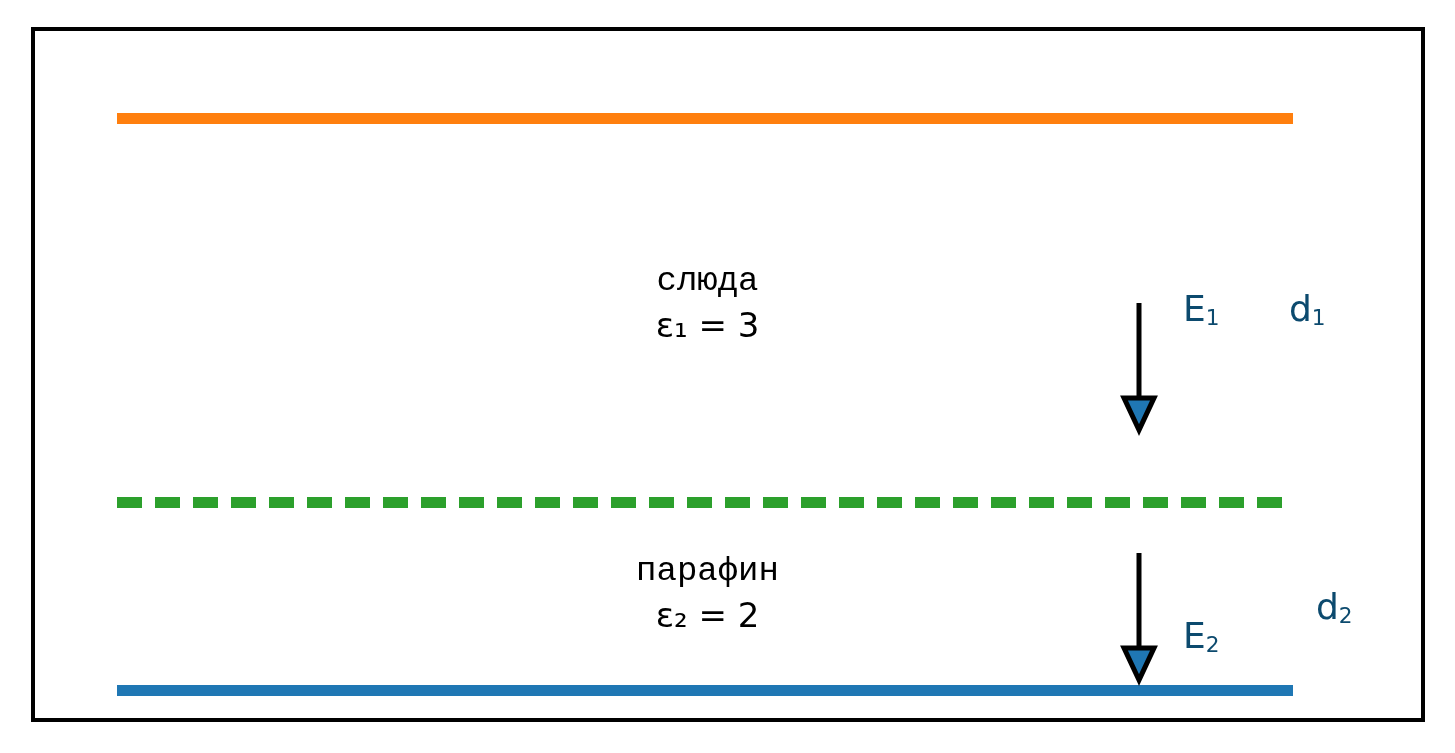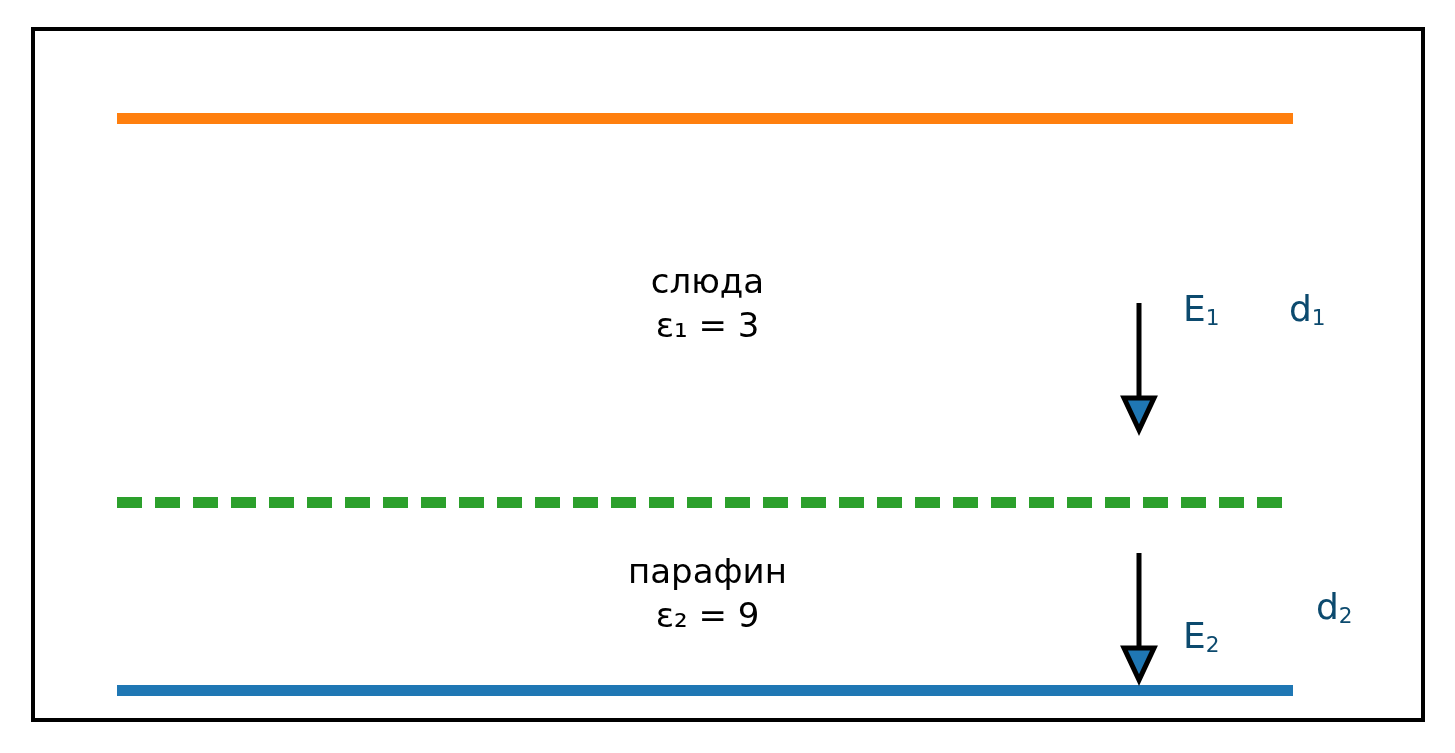--- a/index.html
+++ b/index.html
@@ -73,21 +73,21 @@
     position: absolute;
     text-align: center;
     color: #000000;
     font-size: 34px;
     line-height: 44px;
     white-space: nowrap;
     font-family: "DejaVu Sans", sans-serif;
   }
   #label-layer-1 { left: 530px; top: 228px; width: 285px; }
   #label-layer-2 { left: 530px; top: 518px; width: 285px; }
-  .material-name { display: block; }
+  .material-name { display: block; font-family: Liberation Mono, monospace; }
   .material-eps  { display: block; }
 
   
   .field-arrow {
     position: absolute;
   }
   #arrow-1 { left: 1080px; top: 268px; }
   #arrow-2 { left: 1080px; top: 518px; }
 
   
@@ -121,21 +121,21 @@
 
     <div class="plate" id="plate-bottom"></div>
 
     <div class="material-label" id="label-layer-1">
       <span class="material-name">слюда</span>
       <span class="material-eps">ε₁ = 3</span>
     </div>
 
     <div class="material-label" id="label-layer-2">
       <span class="material-name">парафин</span>
-      <span class="material-eps">ε₂ = 9</span>
+      <span class="material-eps">ε₂ = 2</span>
     </div>
 
     <svg class="field-arrow" id="arrow-1" width="48" height="140" viewBox="0 0 48 140">
       <line x1="24" y1="4" x2="24" y2="100" stroke="#000000" stroke-width="5"></line>
       <polygon points="24,131 9,99 39,99" fill="#1f77b4" stroke="#000000" stroke-width="5" stroke-linejoin="miter"></polygon>
     </svg>
 
     <svg class="field-arrow" id="arrow-2" width="48" height="140" viewBox="0 0 48 140">
       <line x1="24" y1="4" x2="24" y2="100" stroke="#000000" stroke-width="5"></line>
       <polygon points="24,131 9,99 39,99" fill="#1f77b4" stroke="#000000" stroke-width="5" stroke-linejoin="miter"></polygon>

